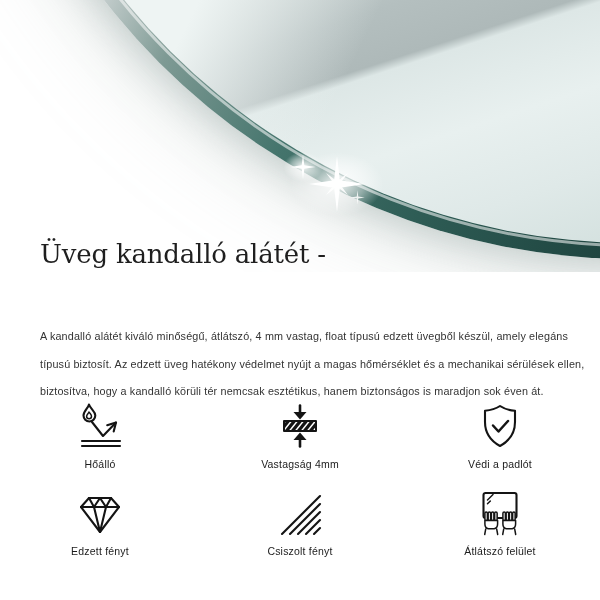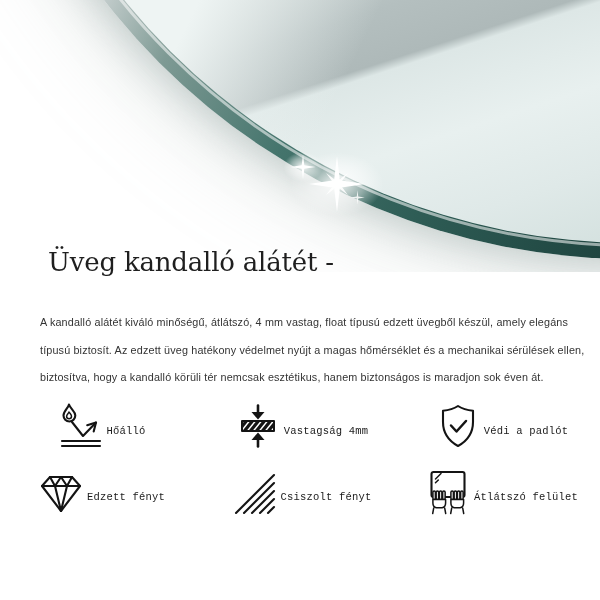--- a/index.html
+++ b/index.html
@@ -34,30 +34,30 @@
     background:radial-gradient(closest-side, rgba(255,255,255,0.95), rgba(255,255,255,0.45) 45%, rgba(255,255,255,0) 75%);
   }
   .sparkle svg{position:absolute;}
   
   .headline{
     position:absolute;left:40px;top:239px;
     font-family:"DejaVu Serif","Liberation Serif",serif;
     font-size:26px;line-height:31px;color:#1f1f1f;letter-spacing:-0.2px;font-weight:400;
   }
   .body-text{
-    position:absolute;left:40px;top:309px;width:556px;
+    position:absolute;left:40px;top:323px;width:556px;
     font-size:10.8px;line-height:27.5px;color:#333333;letter-spacing:0.15px;
   }
   .body-text .line{white-space:nowrap;}
   
   .features{
     position:absolute;left:0;top:403px;width:600px;
     display:grid;grid-template-columns:repeat(3,1fr);row-gap:20px;justify-items:center;
   }
-  .feature{display:flex;flex-direction:row;align-items:center;font-family:Liberation Mono, monospace;}
+  .feature{display:flex;flex-direction:column;align-items:center;}
   .feature .icon{height:46px;display:flex;align-items:center;justify-content:center;}
   .feature .label{margin-top:9px;font-size:10.5px;color:#1b1b1b;letter-spacing:0.2px;}
   .ic{stroke:#141414;fill:none;stroke-width:2.1;stroke-linecap:round;stroke-linejoin:round;}
   .ic .fill{fill:#141414;stroke:none;}
   .ic .thin{stroke-width:1.5;}
   .ic .wfill{fill:#ffffff;}
 </style>
 </head>
 <body>
 
@@ -85,21 +85,21 @@
       </svg>
     </div>
 
     <div class="sparkle" style="left:357px;top:197px;">
       <svg width="15" height="15" viewBox="0 0 60 60" style="left:-7px;top:-7px;">
         <path d="M30,1 L33,26 L59,30 L33,34 L30,59 L27,34 L1,30 L27,26 Z" fill="#ffffff" opacity="0.85"></path>
       </svg>
     </div>
   </div>
 
-  <h1 class="headline" style="margin:8px;">
+  <h1 class="headline" style="margin:0;">
     <div>Üveg kandalló alátét -</div>
   </h1>
 
   <div class="body-text">
     <div class="line">A kandalló alátét kiváló minőségű, átlátszó, 4 mm vastag, float típusú edzett üvegből készül, amely elegáns</div>
     <div class="line">típusú biztosít. Az edzett üveg hatékony védelmet nyújt a magas hőmérséklet és a mechanikai sérülések ellen,</div>
     <div class="line">biztosítva, hogy a kandalló körüli tér nemcsak esztétikus, hanem biztonságos is maradjon sok éven át.</div>
   </div>
 
   <div class="features">

